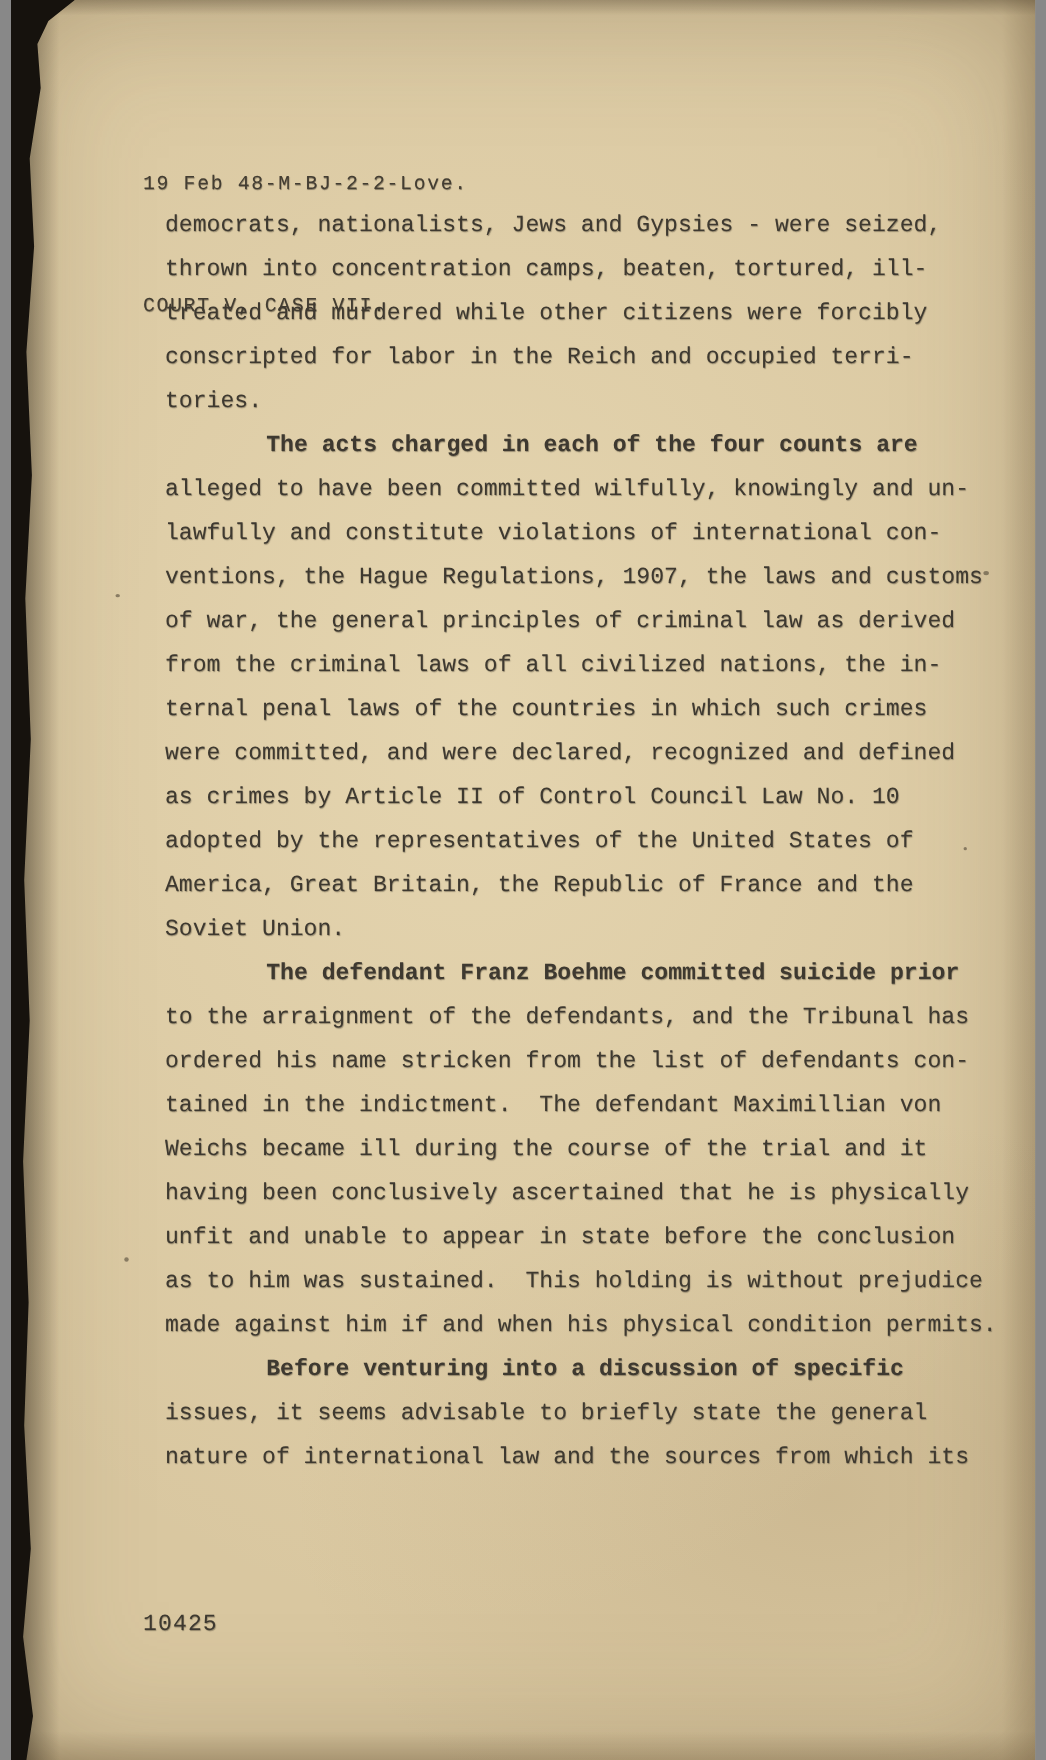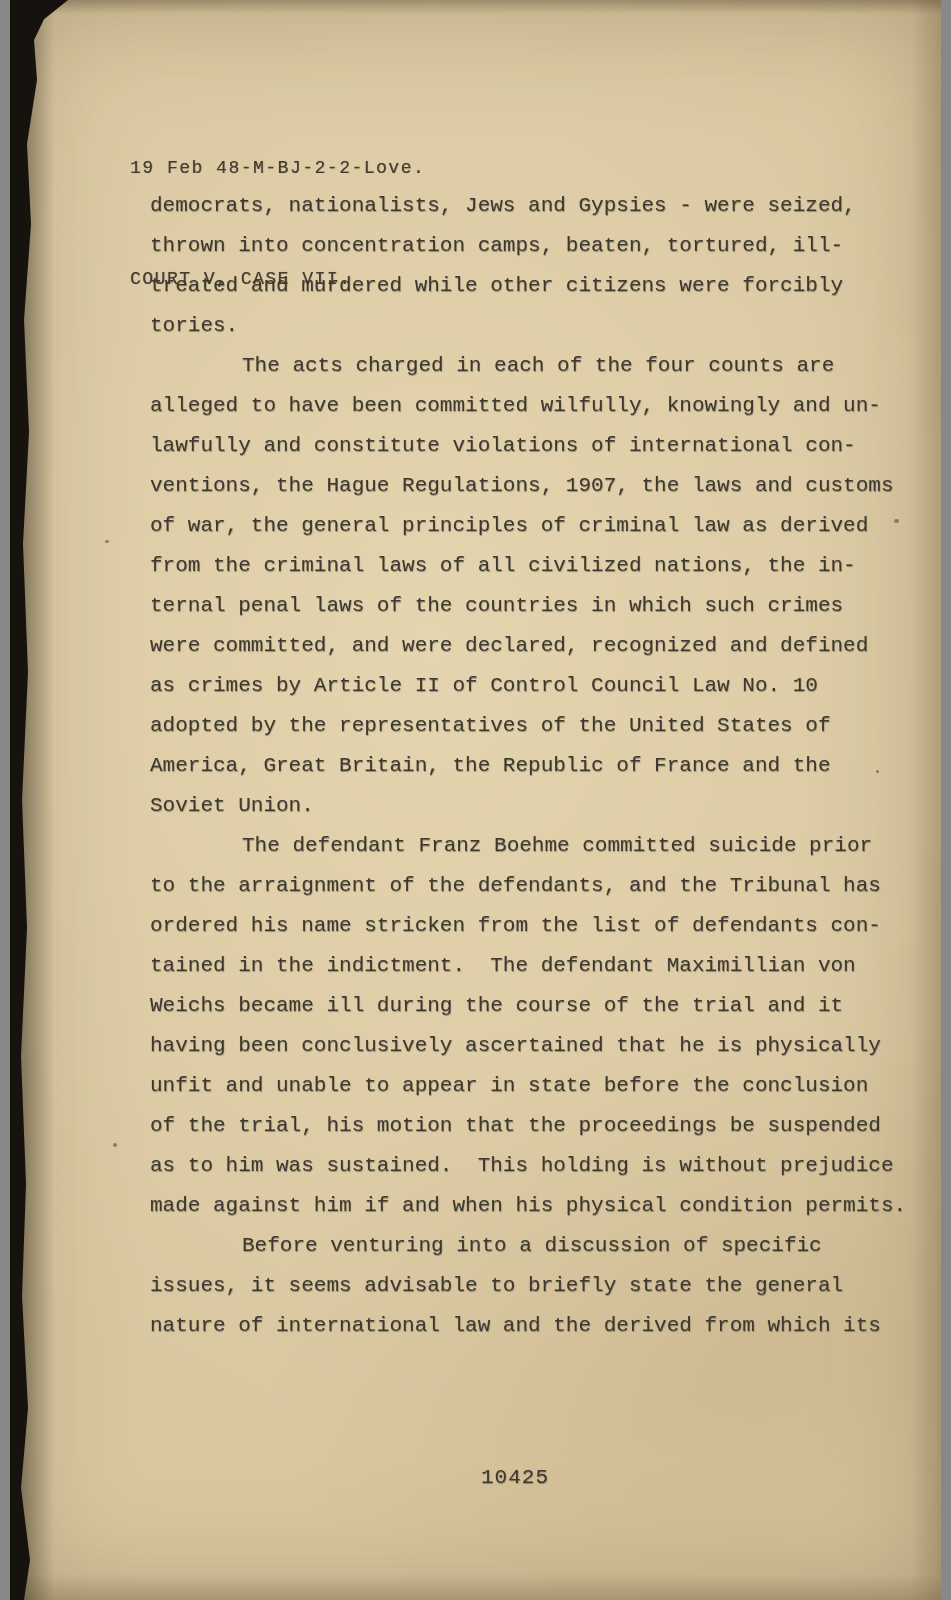--- a/index.html
+++ b/index.html
@@ -62,27 +62,27 @@
     line-height: 40px;
     text-shadow: 0.5px 0.5px 0.9px rgba(62,55,42,0.45);
     margin-left: 20px;
   }
   .document-body .line {
     white-space: pre;
     height: 40px;
   }
   .document-body .line.indent {
     padding-left: 92px;
+    font-weight: bold;
   }
   .page-number {
     position: absolute;
     left: 120px;
     width: 770px;
     top: 1466px;
-    text-align: center;
     color: #3e3930;
     font-size: 21px;
     letter-spacing: 1px;
     text-shadow: 0.5px 0.5px 0.9px rgba(62,55,42,0.45);
   }
   .speck {
     position: absolute;
     border-radius: 50%;
     background: rgba(70,60,45,0.55);
   }
@@ -101,46 +101,46 @@
 
   <div class="header">
     <div>19 Feb 48-M-BJ-2-2-Love.</div>
     <div>COURT V, CASE VII.</div>
   </div>
 
   <div class="document-body">
       <div class="line">democrats, nationalists, Jews and Gypsies - were seized,</div>
       <div class="line">thrown into concentration camps, beaten, tortured, ill-</div>
       <div class="line">treated and murdered while other citizens were forcibly</div>
+      <div class="line">conscripted for labor in the Reich and occupied terri-</div>
       <div class="line">tories.</div>
       <div class="line indent">The acts charged in each of the four counts are</div>
       <div class="line">alleged to have been committed wilfully, knowingly and un-</div>
       <div class="line">lawfully and constitute violations of international con-</div>
       <div class="line">ventions, the Hague Regulations, 1907, the laws and customs</div>
       <div class="line">of war, the general principles of criminal law as derived</div>
       <div class="line">from the criminal laws of all civilized nations, the in-</div>
       <div class="line">ternal penal laws of the countries in which such crimes</div>
       <div class="line">were committed, and were declared, recognized and defined</div>
       <div class="line">as crimes by Article II of Control Council Law No. 10</div>
       <div class="line">adopted by the representatives of the United States of</div>
       <div class="line">America, Great Britain, the Republic of France and the</div>
       <div class="line">Soviet Union.</div>
       <div class="line indent">The defendant Franz Boehme committed suicide prior</div>
       <div class="line">to the arraignment of the defendants, and the Tribunal has</div>
       <div class="line">ordered his name stricken from the list of defendants con-</div>
       <div class="line">tained in the indictment.  The defendant Maximillian von</div>
       <div class="line">Weichs became ill during the course of the trial and it</div>
       <div class="line">having been conclusively ascertained that he is physically</div>
       <div class="line">unfit and unable to appear in state before the conclusion</div>
-      <div class="line">of the trial, his motion that the proceedings be suspended</div>
       <div class="line">as to him was sustained.  This holding is without prejudice</div>
       <div class="line">made against him if and when his physical condition permits.</div>
       <div class="line indent">Before venturing into a discussion of specific</div>
       <div class="line">issues, it seems advisable to briefly state the general</div>
-      <div class="line">nature of international law and the derived from which its</div>
+      <div class="line">nature of international law and the sources from which its</div>
     </div>
 
   <div class="page-number">10425</div>
 
   <div class="speck s1"></div>
   <div class="speck s2"></div>
   <div class="speck s3"></div>
   <div class="speck s4"></div>
 
 </div>

